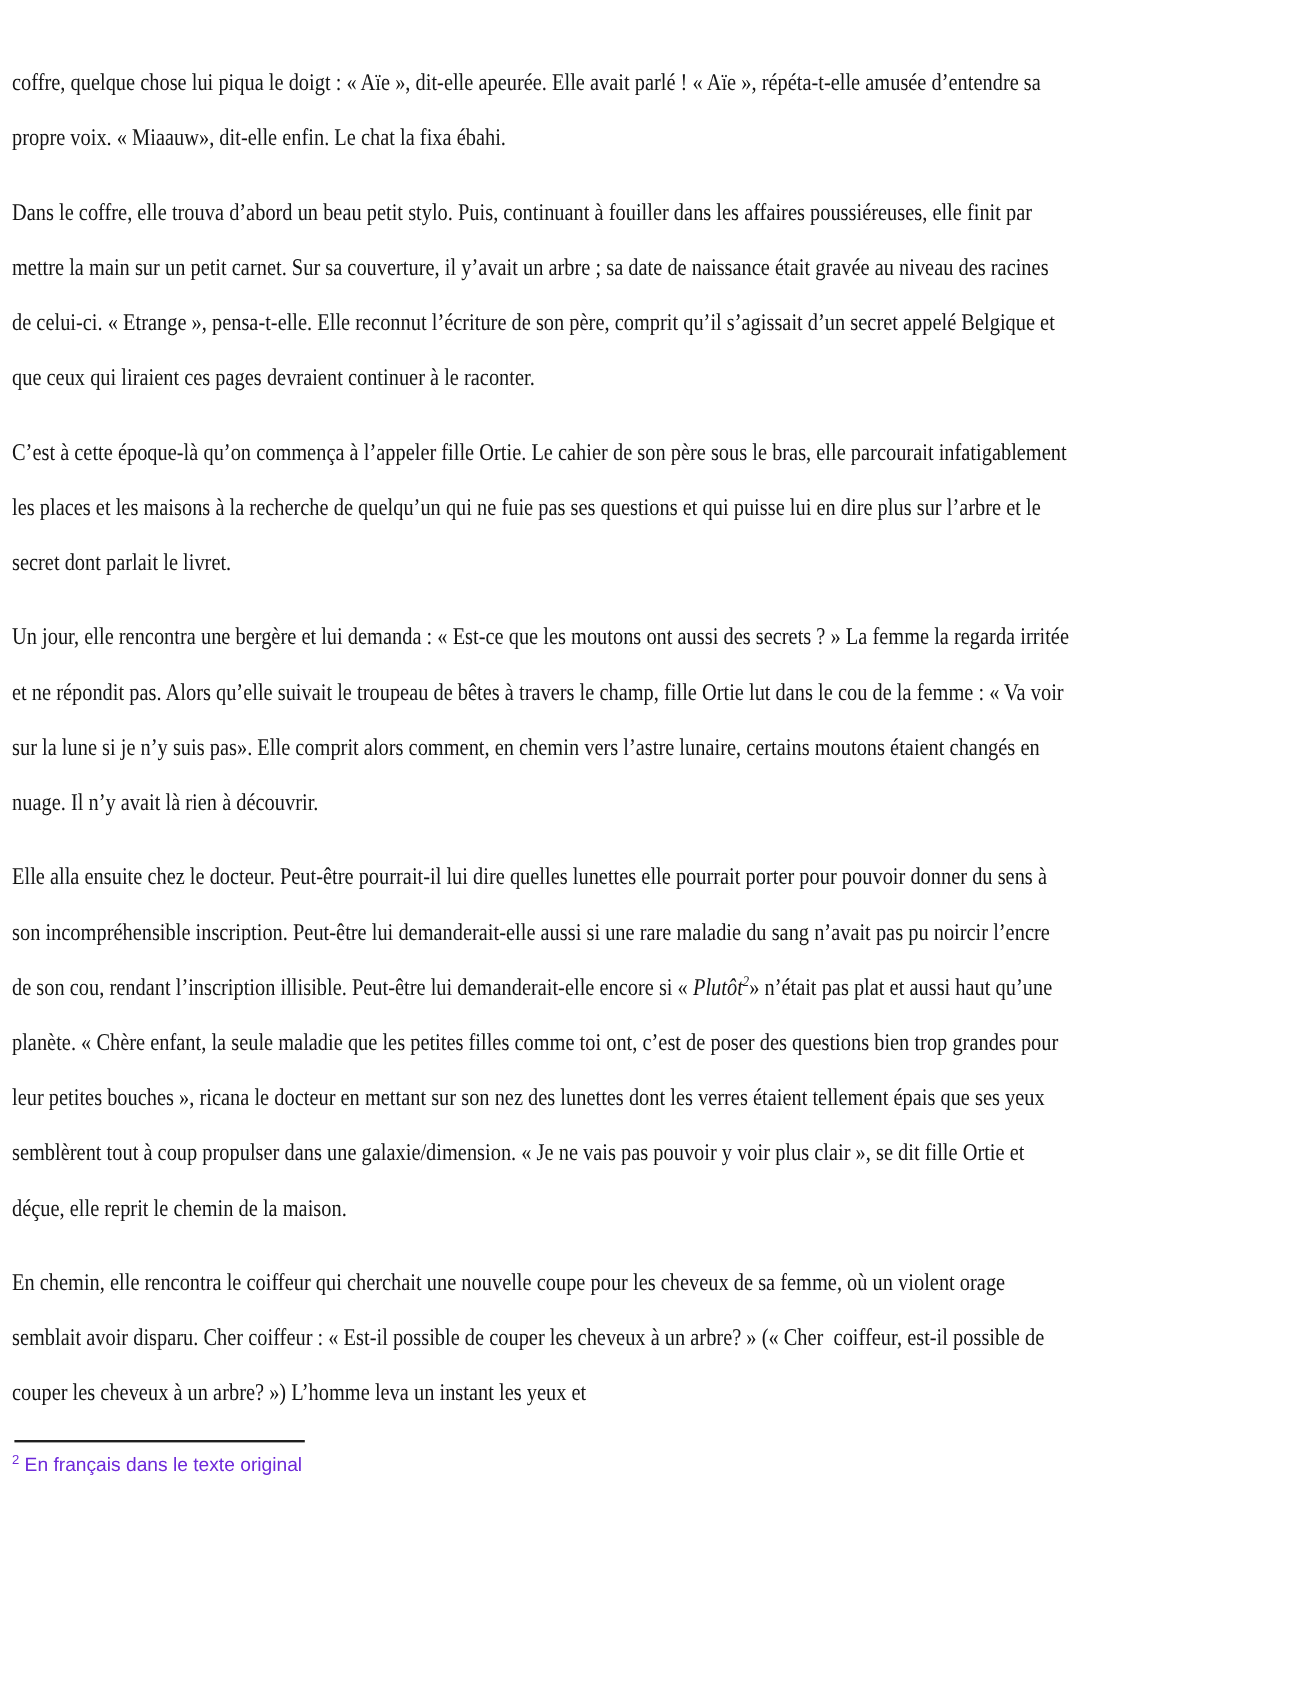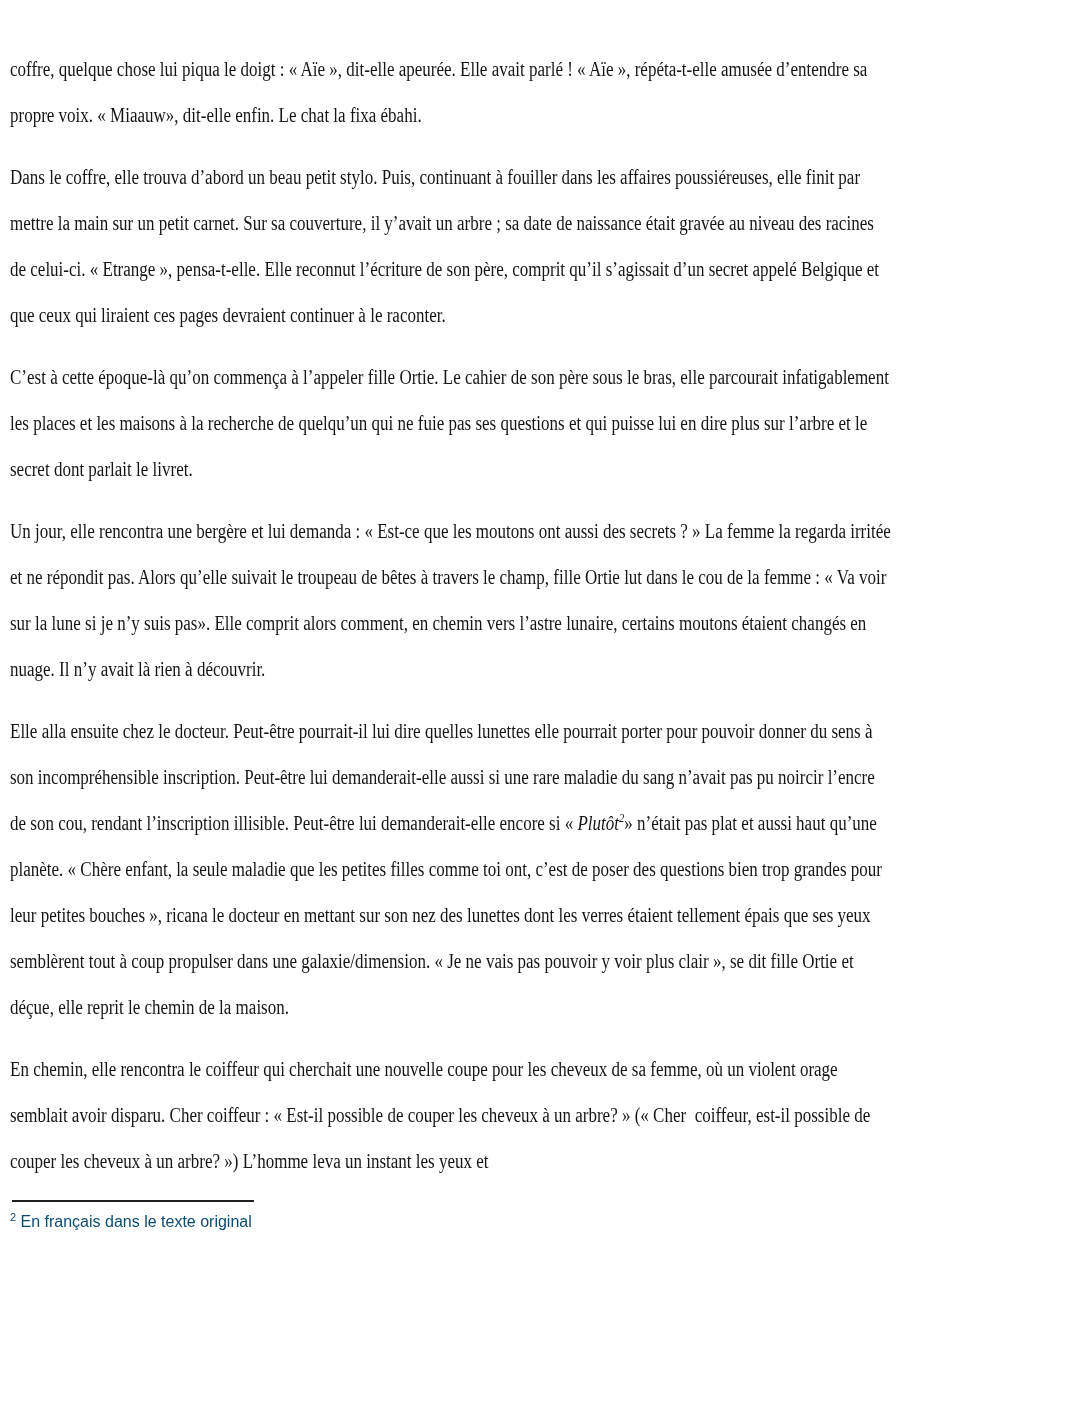--- a/index.html
+++ b/index.html
@@ -48,21 +48,21 @@
   .footnote-rule {
     width: 242px;
     height: 0;
     border-top: 2px solid #1f1f1f;
     margin: 0 0 9px 2px;
   }
   .footnote {
     font-family: "Liberation Sans", "DejaVu Sans", sans-serif;
     font-size: 16px;
     line-height: 22px;
-    color: #0c4a6e;
+    color: #6d28d9;
   }
   .footnote .fn-marker {
     font-size: 0.68em;
     line-height: 0;
     vertical-align: super;
     font-style: normal;
   }
 </style>
 </head>
 <body>

